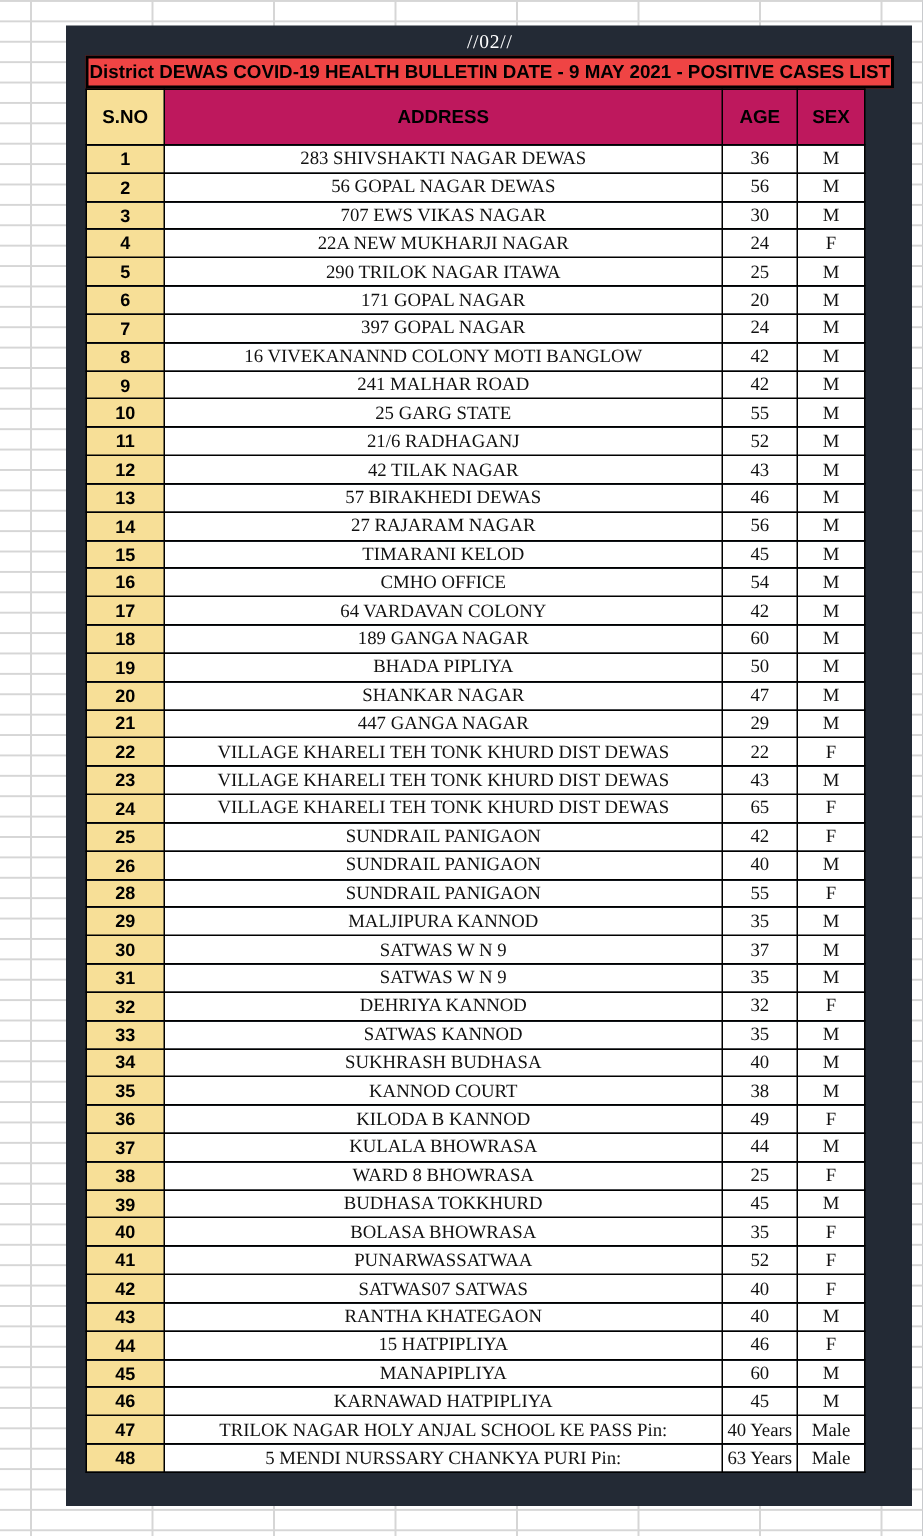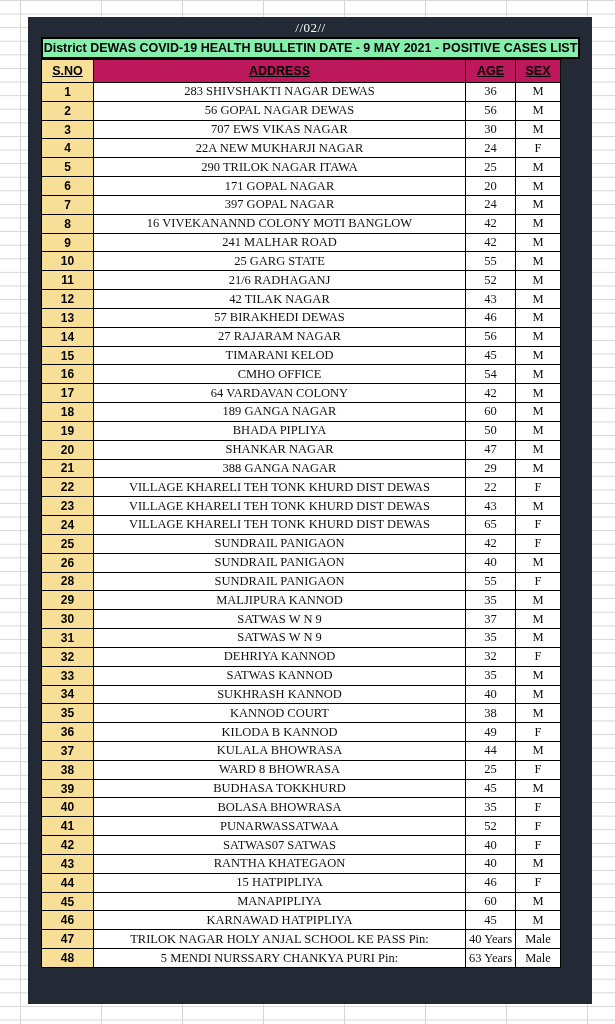--- a/index.html
+++ b/index.html
@@ -11,37 +11,37 @@
     background-color:#ffffff;
     background-image:
       linear-gradient(to right, #d6d6d6 1px, transparent 1px),
       linear-gradient(to bottom, #d6d6d6 1px, transparent 1px);
     background-size:81px 13.6px, 81px 13.6px;
     background-position:20px 0, 0 0;
     font-family:"Liberation Sans", sans-serif;
   }
   .panel {
     position:absolute;
-    left:28px; top:17px;
+    left:44px; top:17px;
     width:564px; height:987px;
     background:#232a35;
     padding:3px 12px 0 13px;
   }
   .page-marker {
     color:#ffffff;
     font-family:"Liberation Serif", serif;
     font-size:13px;
     text-align:center;
     height:15px;
     line-height:15px;
     letter-spacing:0.5px;
   }
   .title-bar {
     margin-top:2px;
-    background:#86efac;
+    background:#ef4444;
     border:2px solid #000;
     height:22px;
     line-height:18px;
     text-align:center;
     font-weight:bold;
     font-size:12.5px;
     color:#000000;
     white-space:nowrap;
   }
   table.cases {
@@ -49,21 +49,21 @@
     width:519px;
     table-layout:fixed;
   }
   table.cases th, table.cases td {
     border:1.5px solid #000;
     text-align:center;
     vertical-align:middle;
     overflow:hidden;
     white-space:nowrap;
   }
-  table.cases thead tr { height:23px;text-decoration:underline; }
+  table.cases thead tr { height:37px; }
   table.cases tbody tr { height:18.83px; }
   .col-sno { width:52px; }
   .col-address { width:372px; }
   .col-age { width:50px; }
   .col-sex { width:45px; }
   th.hdr {
     font-size:12.5px;
     font-weight:bold;
     color:#000;
     background:#be185d;
@@ -223,21 +223,21 @@
     <td class="val">M</td>
   </tr>
           <tr>
     <td class="sno">20</td>
     <td class="val">SHANKAR NAGAR</td>
     <td class="val">47</td>
     <td class="val">M</td>
   </tr>
           <tr>
     <td class="sno">21</td>
-    <td class="val">388 GANGA NAGAR</td>
+    <td class="val">447 GANGA NAGAR</td>
     <td class="val">29</td>
     <td class="val">M</td>
   </tr>
           <tr>
     <td class="sno">22</td>
     <td class="val">VILLAGE KHARELI TEH TONK KHURD DIST DEWAS</td>
     <td class="val">22</td>
     <td class="val">F</td>
   </tr>
           <tr>
@@ -295,21 +295,21 @@
     <td class="val">F</td>
   </tr>
           <tr>
     <td class="sno">33</td>
     <td class="val">SATWAS KANNOD</td>
     <td class="val">35</td>
     <td class="val">M</td>
   </tr>
           <tr>
     <td class="sno">34</td>
-    <td class="val">SUKHRASH KANNOD</td>
+    <td class="val">SUKHRASH BUDHASA</td>
     <td class="val">40</td>
     <td class="val">M</td>
   </tr>
           <tr>
     <td class="sno">35</td>
     <td class="val">KANNOD COURT</td>
     <td class="val">38</td>
     <td class="val">M</td>
   </tr>
           <tr>

